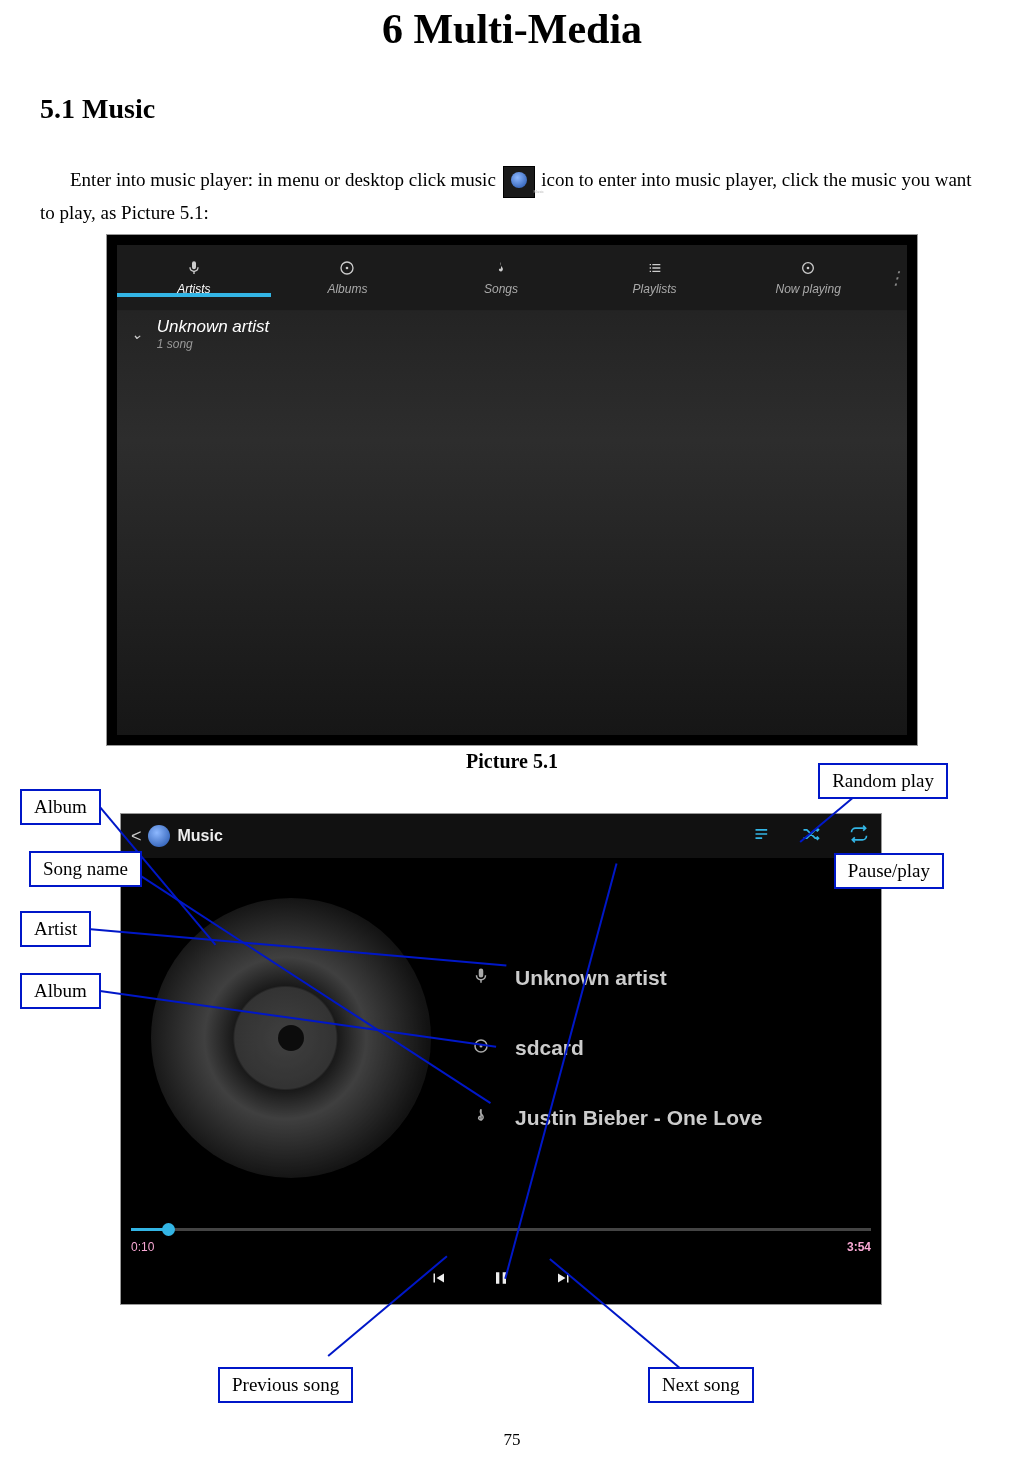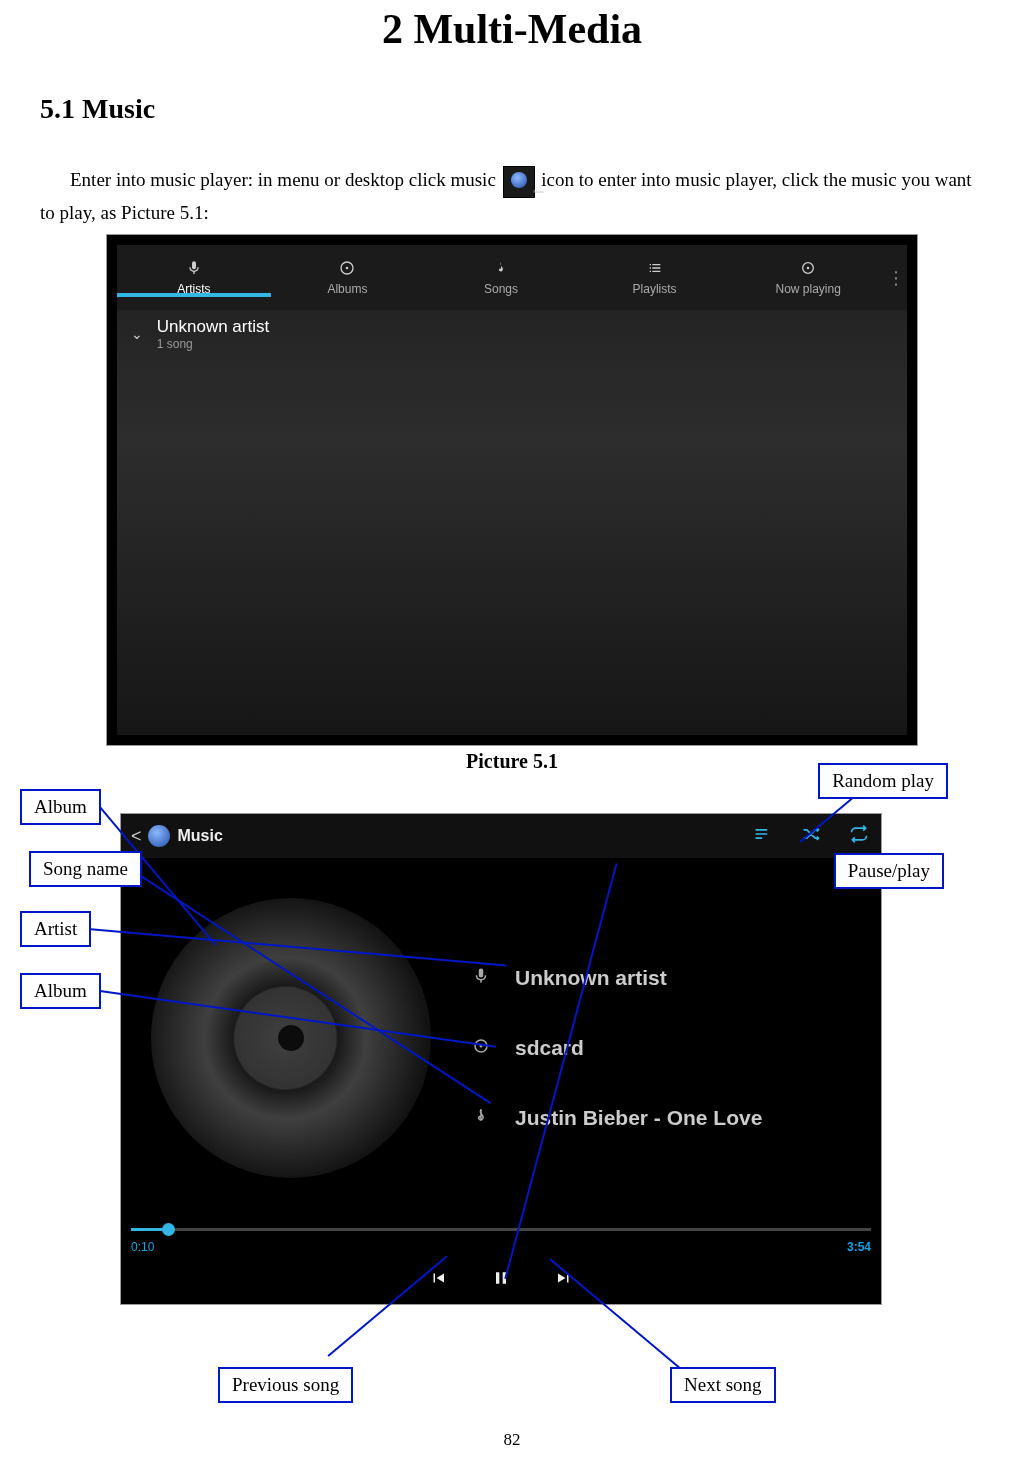--- a/index.html
+++ b/index.html
@@ -74,20 +74,21 @@
     margin: 4px auto 0;
     border: 1px solid #999;
     background: #000;
     position: relative;
     overflow: hidden;
   }
   .ss1-inner {
     position: absolute;
     left: 10px; right: 10px; top: 10px; bottom: 10px;
     background: linear-gradient(#1f1f1f, #2d2d2d 40%, #161616);
+    font-style: italic;
   }
   .ss1-tabs {
     display: flex;
     height: 65px;
     align-items: center;
     border-bottom: 1px solid #222;
     background: #1b1b1b;
   }
   .tab {
     flex: 1;
@@ -241,21 +242,21 @@
     text-align: center;
     color: #aaa;
   }
   .ss2-progress {
     position: absolute;
     left: 0; right: 0; bottom: 48px;
     height: 30px;
     background: rgba(0,0,0,0.4);
     padding: 6px 10px 0;
     font-size: 12px;
-    color: #0ea5e9;
+    color: #f9a8d4;
   }
   .ss2-track {
     position: relative;
     margin-top: 2px;
     height: 3px;
     background: #444;
   }
   .ss2-fill {
     position: absolute;
     left: 0; top: 0; bottom: 0;
@@ -321,21 +322,21 @@
     text-align: center;
     font-size: 17px;
     bottom: 22px;
     left: 0;
   }
 </style>
 </head>
 <body>
 
 <div class="page">
-  <div class="chapter-title">2 Multi-Media</div>
+  <div class="chapter-title">6 Multi-Media</div>
   <div class="section-title">5.1 Music</div>
 
   <div class="body-text indent">
     <span>Enter into music player: in menu or desktop click music </span>
     <span class="inline-icon"></span>
     <span> icon to enter into music player, click the music you want to play, as Picture 5.1:</span>
   </div>
 
   <div class="ss1-frame">
     <div class="ss1-inner">
@@ -467,26 +468,26 @@
       </div>
     </div>
 
     <div class="callout" style="left:-20px; top:16px;">Album</div>
     <div class="callout" style="left:-20px; top:78px;margin-left:9px;">Song name</div>
     <div class="callout" style="left:-20px; top:138px;">Artist</div>
     <div class="callout" style="left:-20px; top:200px;">Album</div>
     <div class="callout" style="right:36px; top:-10px;">Random play</div>
     <div class="callout" style="right:40px; top:80px;">Pause/play</div>
     <div class="callout" style="left:178px; bottom:-30px;">Previous song</div>
-    <div class="callout" style="left:630px; bottom:-30px;">Next song</div>
+    <div class="callout" style="left:608px; bottom:-30px;">Next song</div>
 
     <div class="line" style="left:60px; top:33px; width:180px; transform:rotate(50deg);"></div>
     <div class="line" style="left:90px; top:95px; width:430px; transform:rotate(33deg);"></div>
     <div class="line" style="left:48px; top:155px; width:420px; transform:rotate(5deg);"></div>
     <div class="line" style="left:60px; top:217px; width:400px; transform:rotate(8deg);"></div>
     <div class="line" style="left:760px; top:68px; width:100px; transform:rotate(-40deg);"></div>
     <div class="line" style="left:465px; top:505px; width:430px; transform:rotate(-75deg);"></div>
     <div class="line" style="left:288px; top:582px; width:155px; transform:rotate(-40deg);"></div>
     <div class="line" style="left:510px; top:485px; width:210px; transform:rotate(40deg);"></div>
   </div>
 </div>
 
-<div class="page-num">82</div>
+<div class="page-num">75</div>
 
 </body></html>

